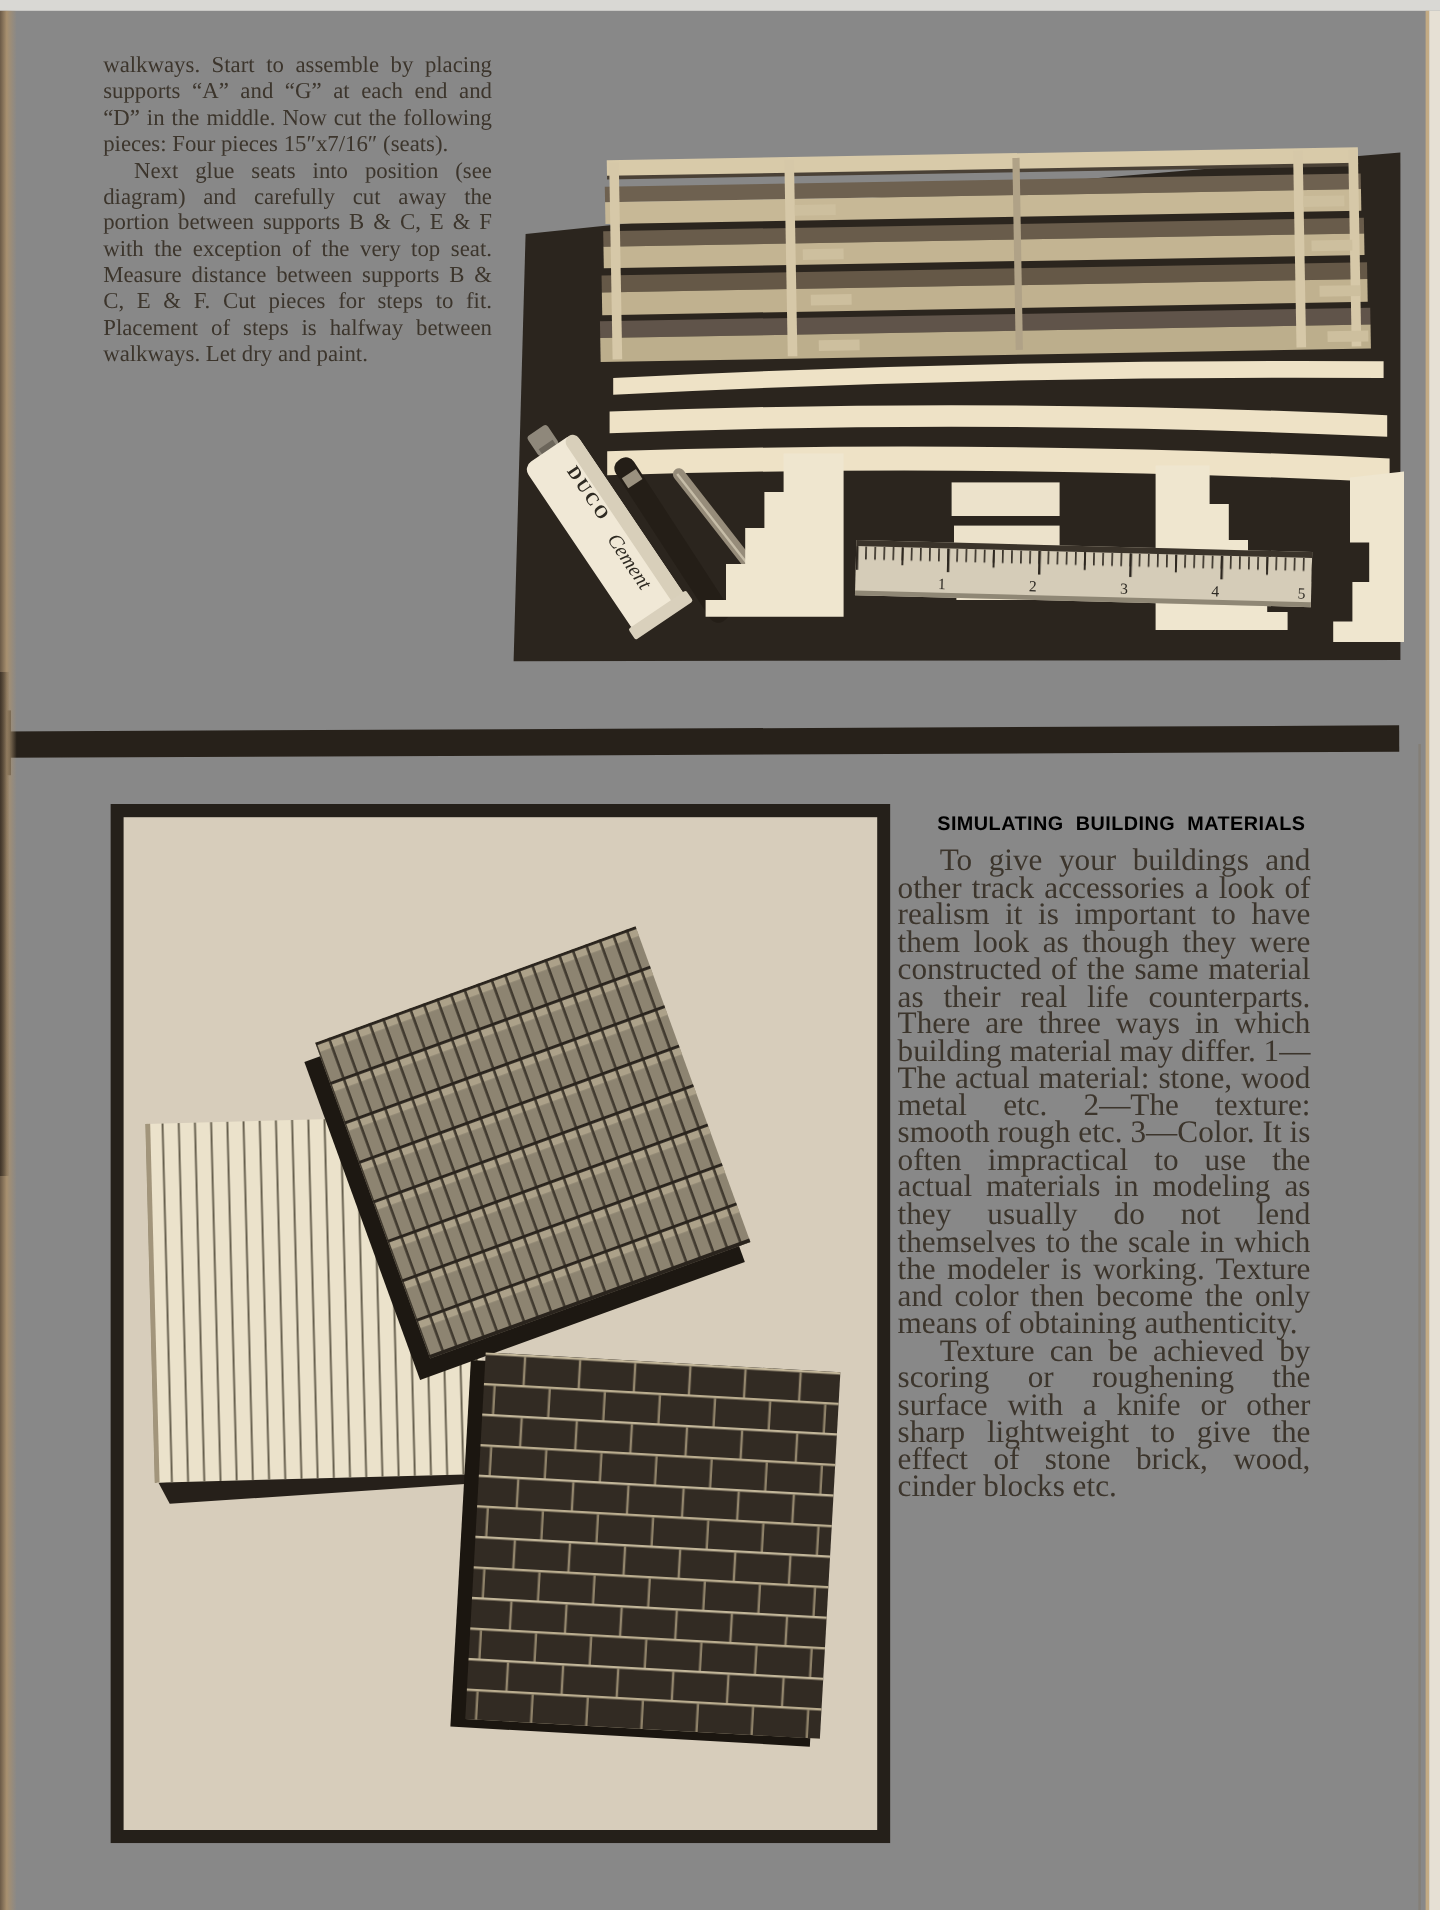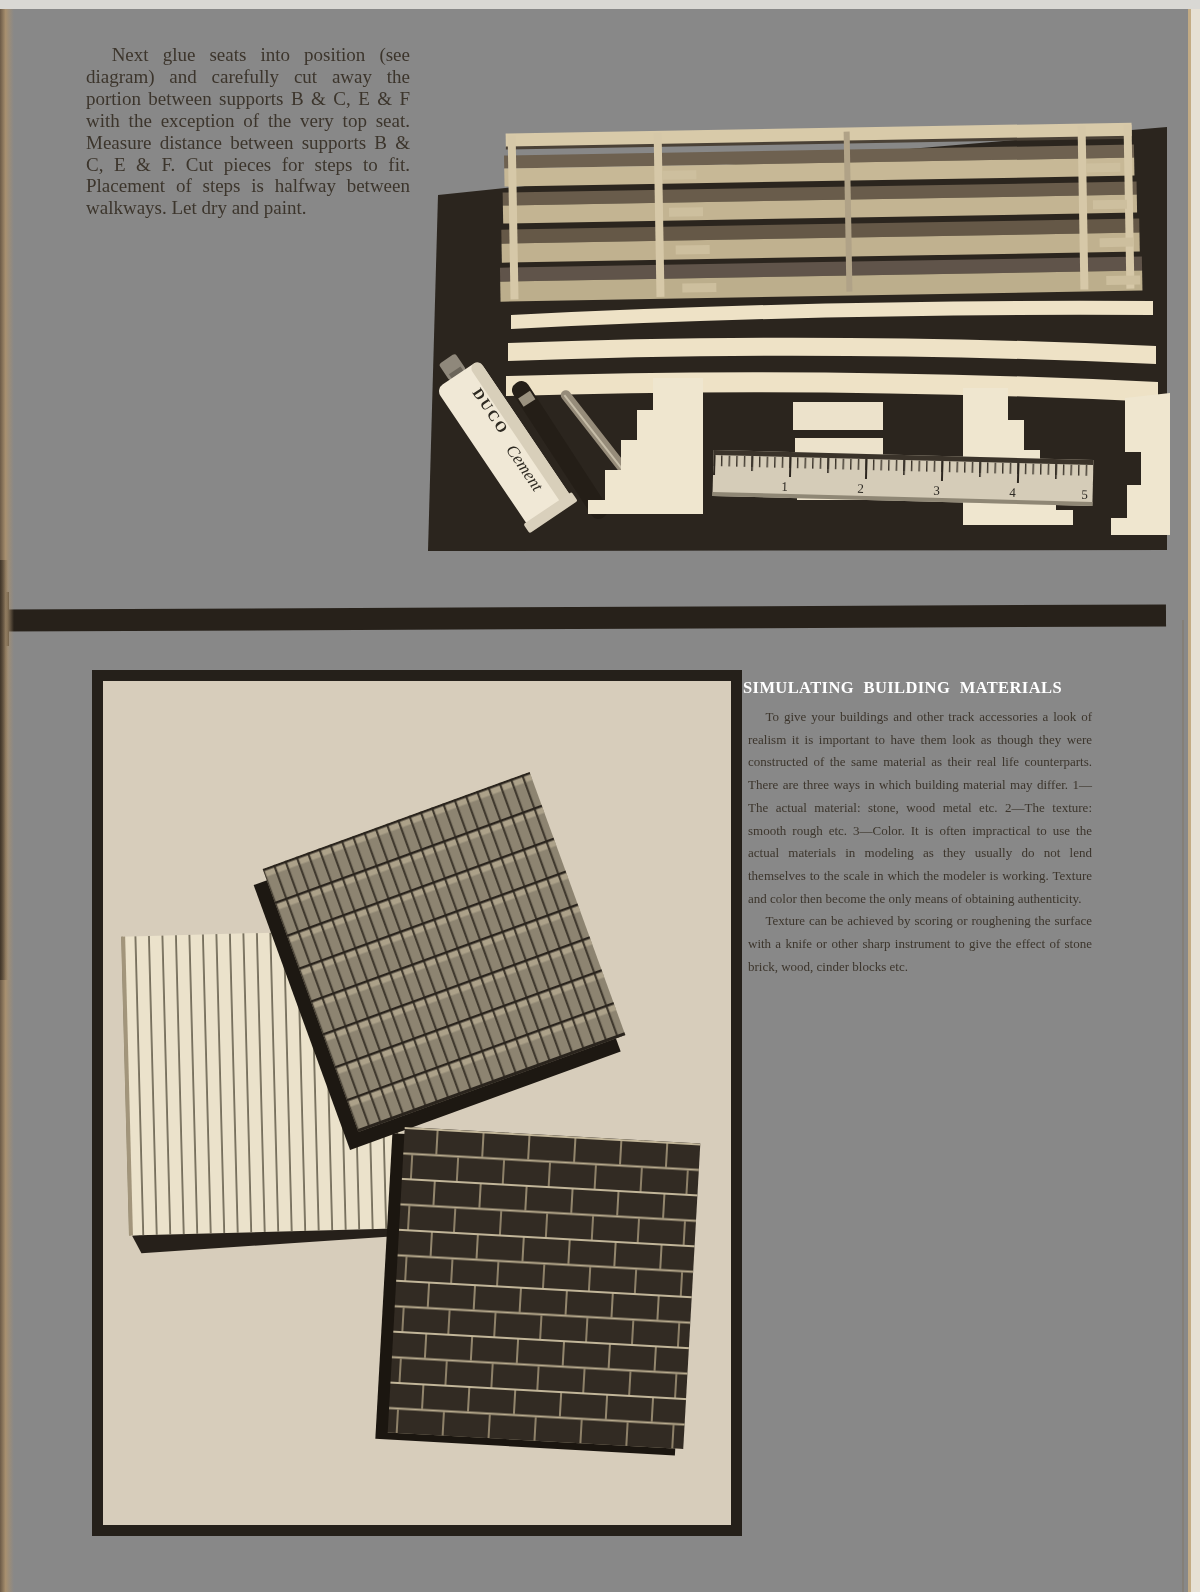--- a/index.html
+++ b/index.html
@@ -21,41 +21,42 @@
     background:linear-gradient(90deg,rgba(40,32,24,.65),rgba(40,32,24,0));}
   .edge-right{position:absolute;right:0;top:9px;width:9px;height:1583px;background:#e6e0d4;}
   .edge-right-line{position:absolute;right:9px;top:9px;width:3px;height:1583px;background:#c3ab84;}
   .crease{position:absolute;top:620px;height:972px;width:2px;background:rgba(120,95,60,.22);}
 
   
   .col{position:absolute;text-align:justify;}
   .col p{margin:0;padding:0;}
   .col p.ind{text-indent:1.35em;}
   .left-col{left:86px;top:44px;width:324px;font-size:19px;line-height:21.9px;}
-  .right-col{left:748px;top:706px;width:344px;font-size:13px;line-height:22.7px;}
-  .right-head{position:absolute;left:743px;top:678px;width:330px;
-    font-family:Liberation Serif, serif;
-    font-size:16.5px;font-weight:600;letter-spacing:.4px;word-spacing:5px;color:#ffffff;}
+  .right-col{left:748px;top:706px;width:344px;font-size:26px;line-height:22.7px;}
+  .right-head{position:absolute;left:781px;top:678px;width:330px;
+    font-family:Liberation Sans, sans-serif;
+    font-size:16.5px;font-weight:600;letter-spacing:.4px;word-spacing:5px;color:#000000;}
 
   
   .divider{position:absolute;left:0;top:607px;width:1166px;height:22px;background:#27211a;transform:rotate(-0.25deg);}
   .divider-blob{position:absolute;left:0;top:592px;width:9px;height:54px;background:#221c15;}
 
   svg{position:absolute;}
   .photo-top{left:425px;top:110px;}
   .photo-bottom{left:92px;top:670px;}
 </style>
 </head>
 <body>
 
 <div class="page">
 
   <div class="scan-top"></div>
 
   <div class="col left-col">
+    <p>walkways. Start to assemble by placing supports “A” and “G” at each end and “D” in the middle. Now cut the following pieces: Four pieces 15″x7/16″ (seats).</p>
     <p class="ind">Next glue seats into position (see diagram) and carefully cut away the portion between supports B &amp; C, E &amp; F with the exception of the very top seat. Measure distance between supports B &amp; C, E &amp; F. Cut pieces for steps to fit. Placement of steps is halfway between walkways. Let dry and paint.</p>
   </div>
 
   <svg class="photo-top" width="745" height="450" viewBox="0 0 745 450">
     <polygon points="13,85 330,52 742,17 742,440 3,441" fill="#2b251e"></polygon>
 
     <g transform="rotate(-1 400 100)">
       <rect x="82" y="18" width="626" height="14" fill="#d8caa9"></rect>
       <rect x="82" y="31" width="626" height="3" fill="#4a4136"></rect>
       <g>
@@ -189,21 +190,21 @@
     <g transform="translate(452,618) rotate(3.2)">
       <rect x="-160" y="-146" width="300" height="306" fill="#1b1610"></rect>
       <rect x="-148" y="-153" width="296" height="306" fill="#322b23"></rect>
       <rect x="-148" y="-153" width="296" height="306" fill="url(#bricks)" opacity="0.9"></rect>
     </g>
   </svg>
 
   <div class="right-head">SIMULATING BUILDING MATERIALS</div>
   <div class="col right-col">
     <p class="ind">To give your buildings and other track accessories a look of realism it is important to have them look as though they were constructed of the same material as their real life counterparts. There are three ways in which building material may differ. 1—The actual material: stone, wood metal etc. 2—The texture: smooth rough etc. 3—Color. It is often impractical to use the actual materials in modeling as they usually do not lend themselves to the scale in which the modeler is working. Texture and color then become the only means of obtaining authenticity.</p>
-    <p class="ind">Texture can be achieved by scoring or roughening the surface with a knife or other sharp instrument to give the effect of stone brick, wood, cinder blocks etc.</p>
+    <p class="ind">Texture can be achieved by scoring or roughening the surface with a knife or other sharp lightweight to give the effect of stone brick, wood, cinder blocks etc.</p>
   </div>
 
   <div class="gutter-left"></div>
   <div class="gutter-left2"></div>
   <div class="edge-right-line"></div>
   <div class="edge-right"></div>
   <div class="crease" style="right:16px"></div>
 
 </div>
 

